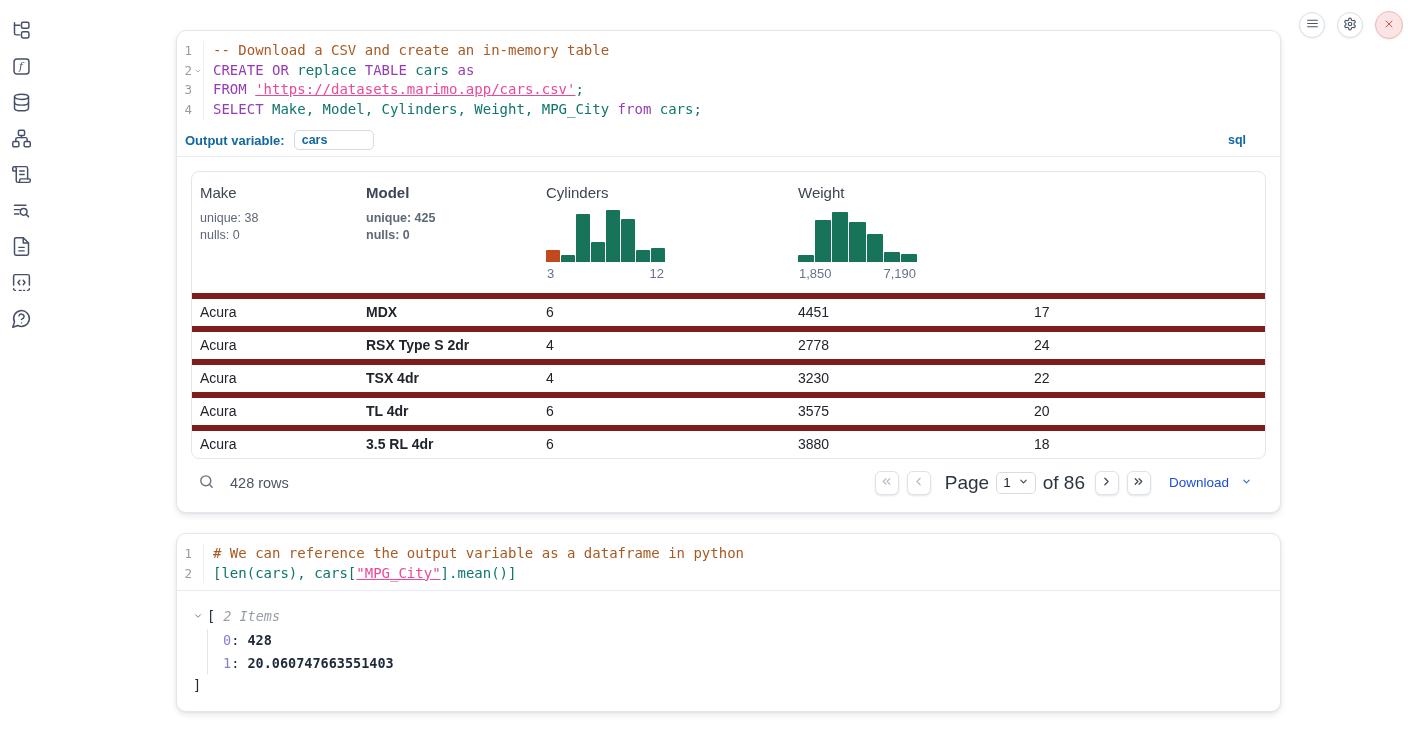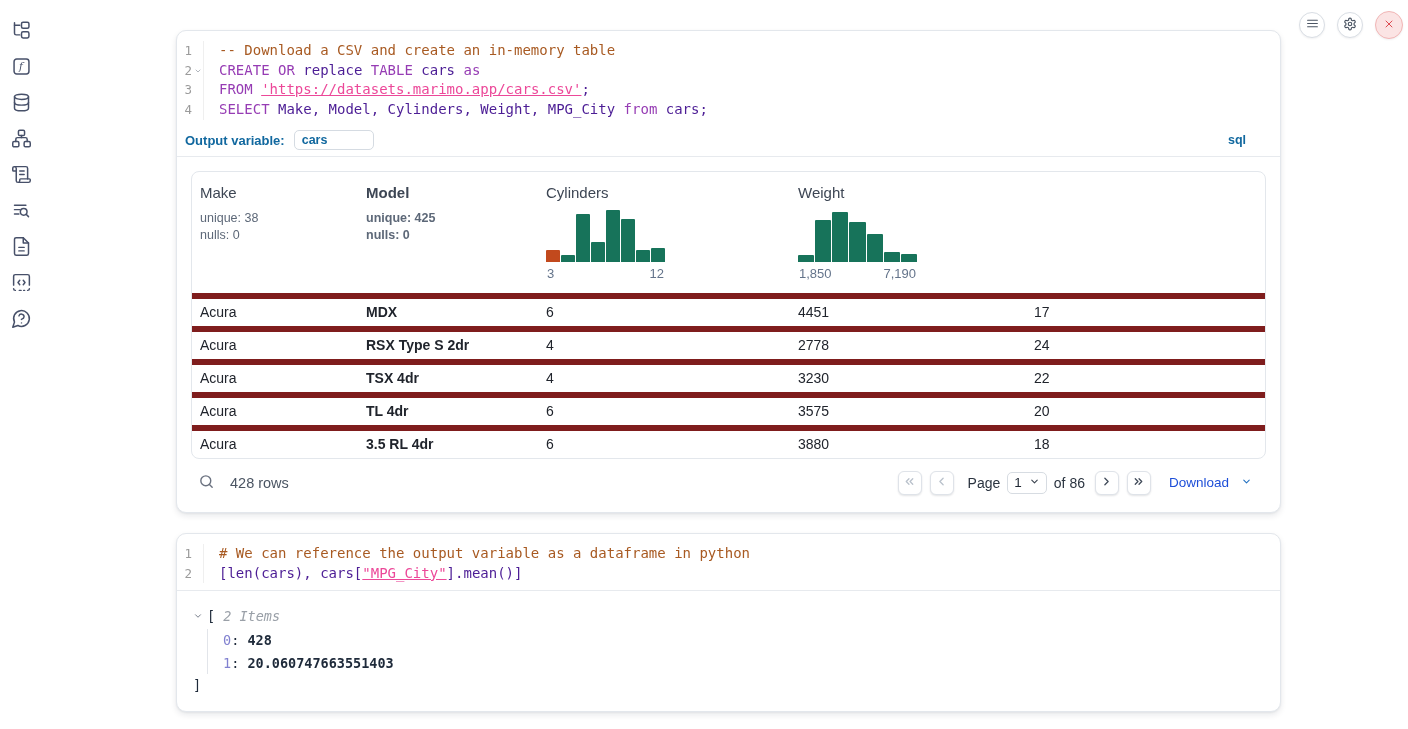--- a/index.html
+++ b/index.html
@@ -22,22 +22,22 @@
   .cell { position:absolute; left:176px; width:1105px; background:#fff; border:1px solid #e3e7ec; border-radius:10px; box-shadow:0 1px 2px rgba(16,24,40,.05), 0 3px 6px rgba(16,24,40,.09); }
   #cell1 { top:30px; height:483px; }
   #cell2 { top:533px; height:179px; }
 
   .code-area { padding:10px 0 7px; font-family:"DejaVu Sans Mono",monospace; font-size:14px; line-height:19.7px; }
   .code-line { display:flex; }
   .gutter { width:26px; flex:none; display:flex; justify-content:flex-end; align-items:center; color:#9b9b9b; font-size:12.5px; }
   .gutter .ln { text-align:right; }
   .fold-slot { width:11px; height:12px; display:flex; align-items:center; justify-content:center; }
   .fold-slot svg { width:8px; height:8px; stroke:#8a919c; fill:none; stroke-width:2; stroke-linecap:round; }
-  .code-text { border-left:1px solid #efefef; padding-left:15px; white-space:pre; color:#24292e; }
-  .tok-plain   { color:#4c1d95; }
+  .code-text { border-left:1px solid #efefef; padding-left:9px; white-space:pre; color:#24292e; }
+  .tok-plain   { color:#0f766e; }
   .tok-comment { color:#a85a22; }
   .tok-keyword { color:#963cb4; }
   .tok-string  { color:#ec4899;text-decoration:underline; }
 
   
   .outvar-row { height:30px; display:flex; align-items:center; padding:0 34px 2px 8px; border-bottom:1px solid #e7eaee; }
   .outvar-label { color:#11689f; font-size:13px; font-weight:bold; }
   .outvar-input { margin-left:9px; width:80px; height:20px; border:1px solid #d5dbe2; border-radius:5px; padding:0 7px; font-size:12.5px; font-weight:bold; color:#11689f; font-family:"Liberation Sans",sans-serif; outline:none; }
   .flex1 { flex:1; }
   .lang-badge { color:#11689f; font-size:12.5px; font-weight:bold; }
@@ -60,21 +60,21 @@
   
   .table-footer { display:flex; align-items:center; margin-top:9px; height:30px; padding:0 2px; }
   .search-btn { background:none; border:none; cursor:pointer; display:flex; margin-left:5px; }
   .search-btn svg { width:17px; height:17px; stroke:#6b7280; fill:none; stroke-width:2; stroke-linecap:round; }
   .rowcount { margin-left:15px; font-size:14.5px; color:#4b5563; }
   .pg-btn { width:24px; height:24px; border:1px solid #dfe3e9; border-radius:6px; background:#fff; box-shadow:0 1px 2px rgba(16,24,40,.12); display:flex; align-items:center; justify-content:center; cursor:pointer; }
   .pg-btn svg { width:13px; height:13px; fill:none; stroke-width:2.4; stroke-linecap:round; stroke-linejoin:round; }
   .pg-btn.disabled svg { stroke:#b9c1cb; }
   .pg-btn.enabled  svg { stroke:#414b5a; }
   .pg-btn + .pg-btn { margin-left:8px; }
-  .pg-text { font-size:14px; color:#2b3440; }
+  .pg-text { font-size:19px; color:#2b3440; }
   .page-label { margin-left:14px; }
   .page-select { margin:0 7px; height:22px; min-width:36px; border:1px solid #d7dce2; border-radius:5px; background:#fff; display:flex; align-items:center; padding:0 6px; gap:7px; font-size:13.5px; color:#1f2733; cursor:pointer; }
   .page-select svg { width:11px; height:11px; stroke:#3b434f; fill:none; stroke-width:2.4; stroke-linecap:round; stroke-linejoin:round; }
   .next-group { margin-left:10px; display:flex; }
   .download-link { margin-left:18px; margin-right:12px; display:flex; align-items:center; gap:12px; color:#1d4ed8; font-size:13.5px; font-weight:500; cursor:pointer; text-decoration:none; }
   .download-link svg { width:11px; height:11px; stroke:#1f6fc0; fill:none; stroke-width:2.2; stroke-linecap:round; stroke-linejoin:round; }
 
   
   .tree-output { border-top:1px solid #e7eaee; padding:15px 16px 10px; font-family:"DejaVu Sans Mono",monospace; font-size:13.5px; color:#1e2a3a; }
   .tree-head { display:flex; align-items:center; height:20px; }

